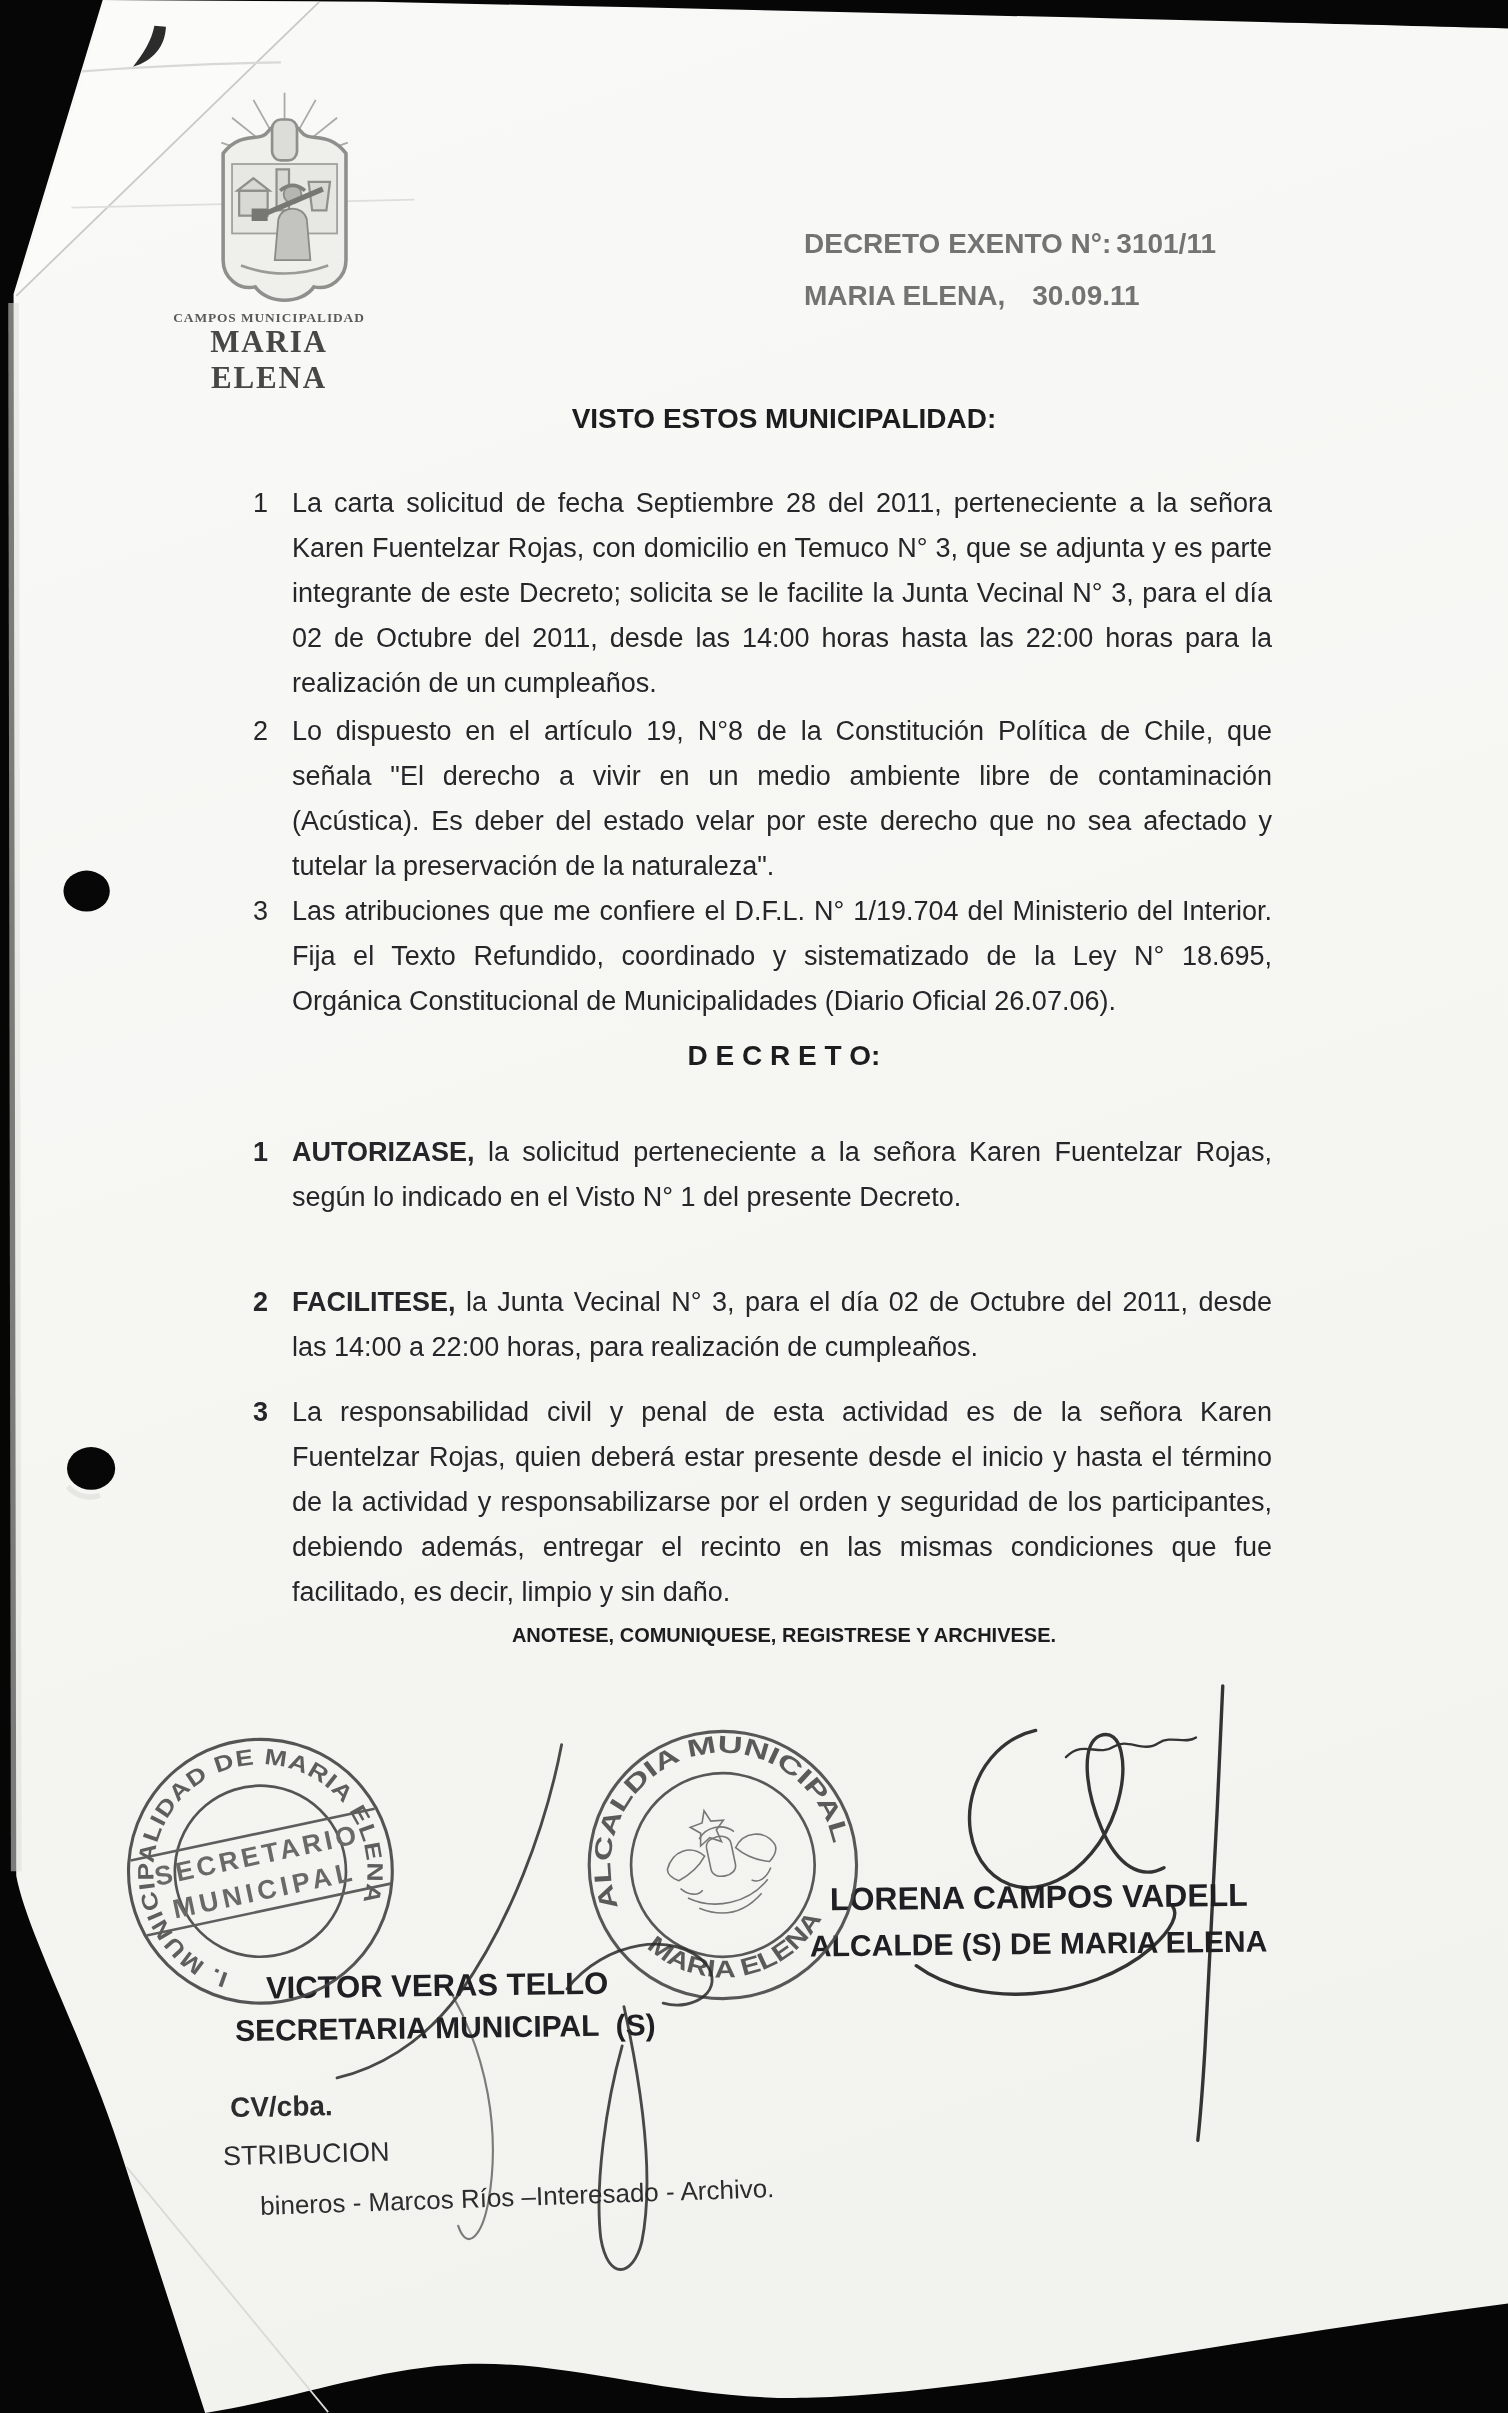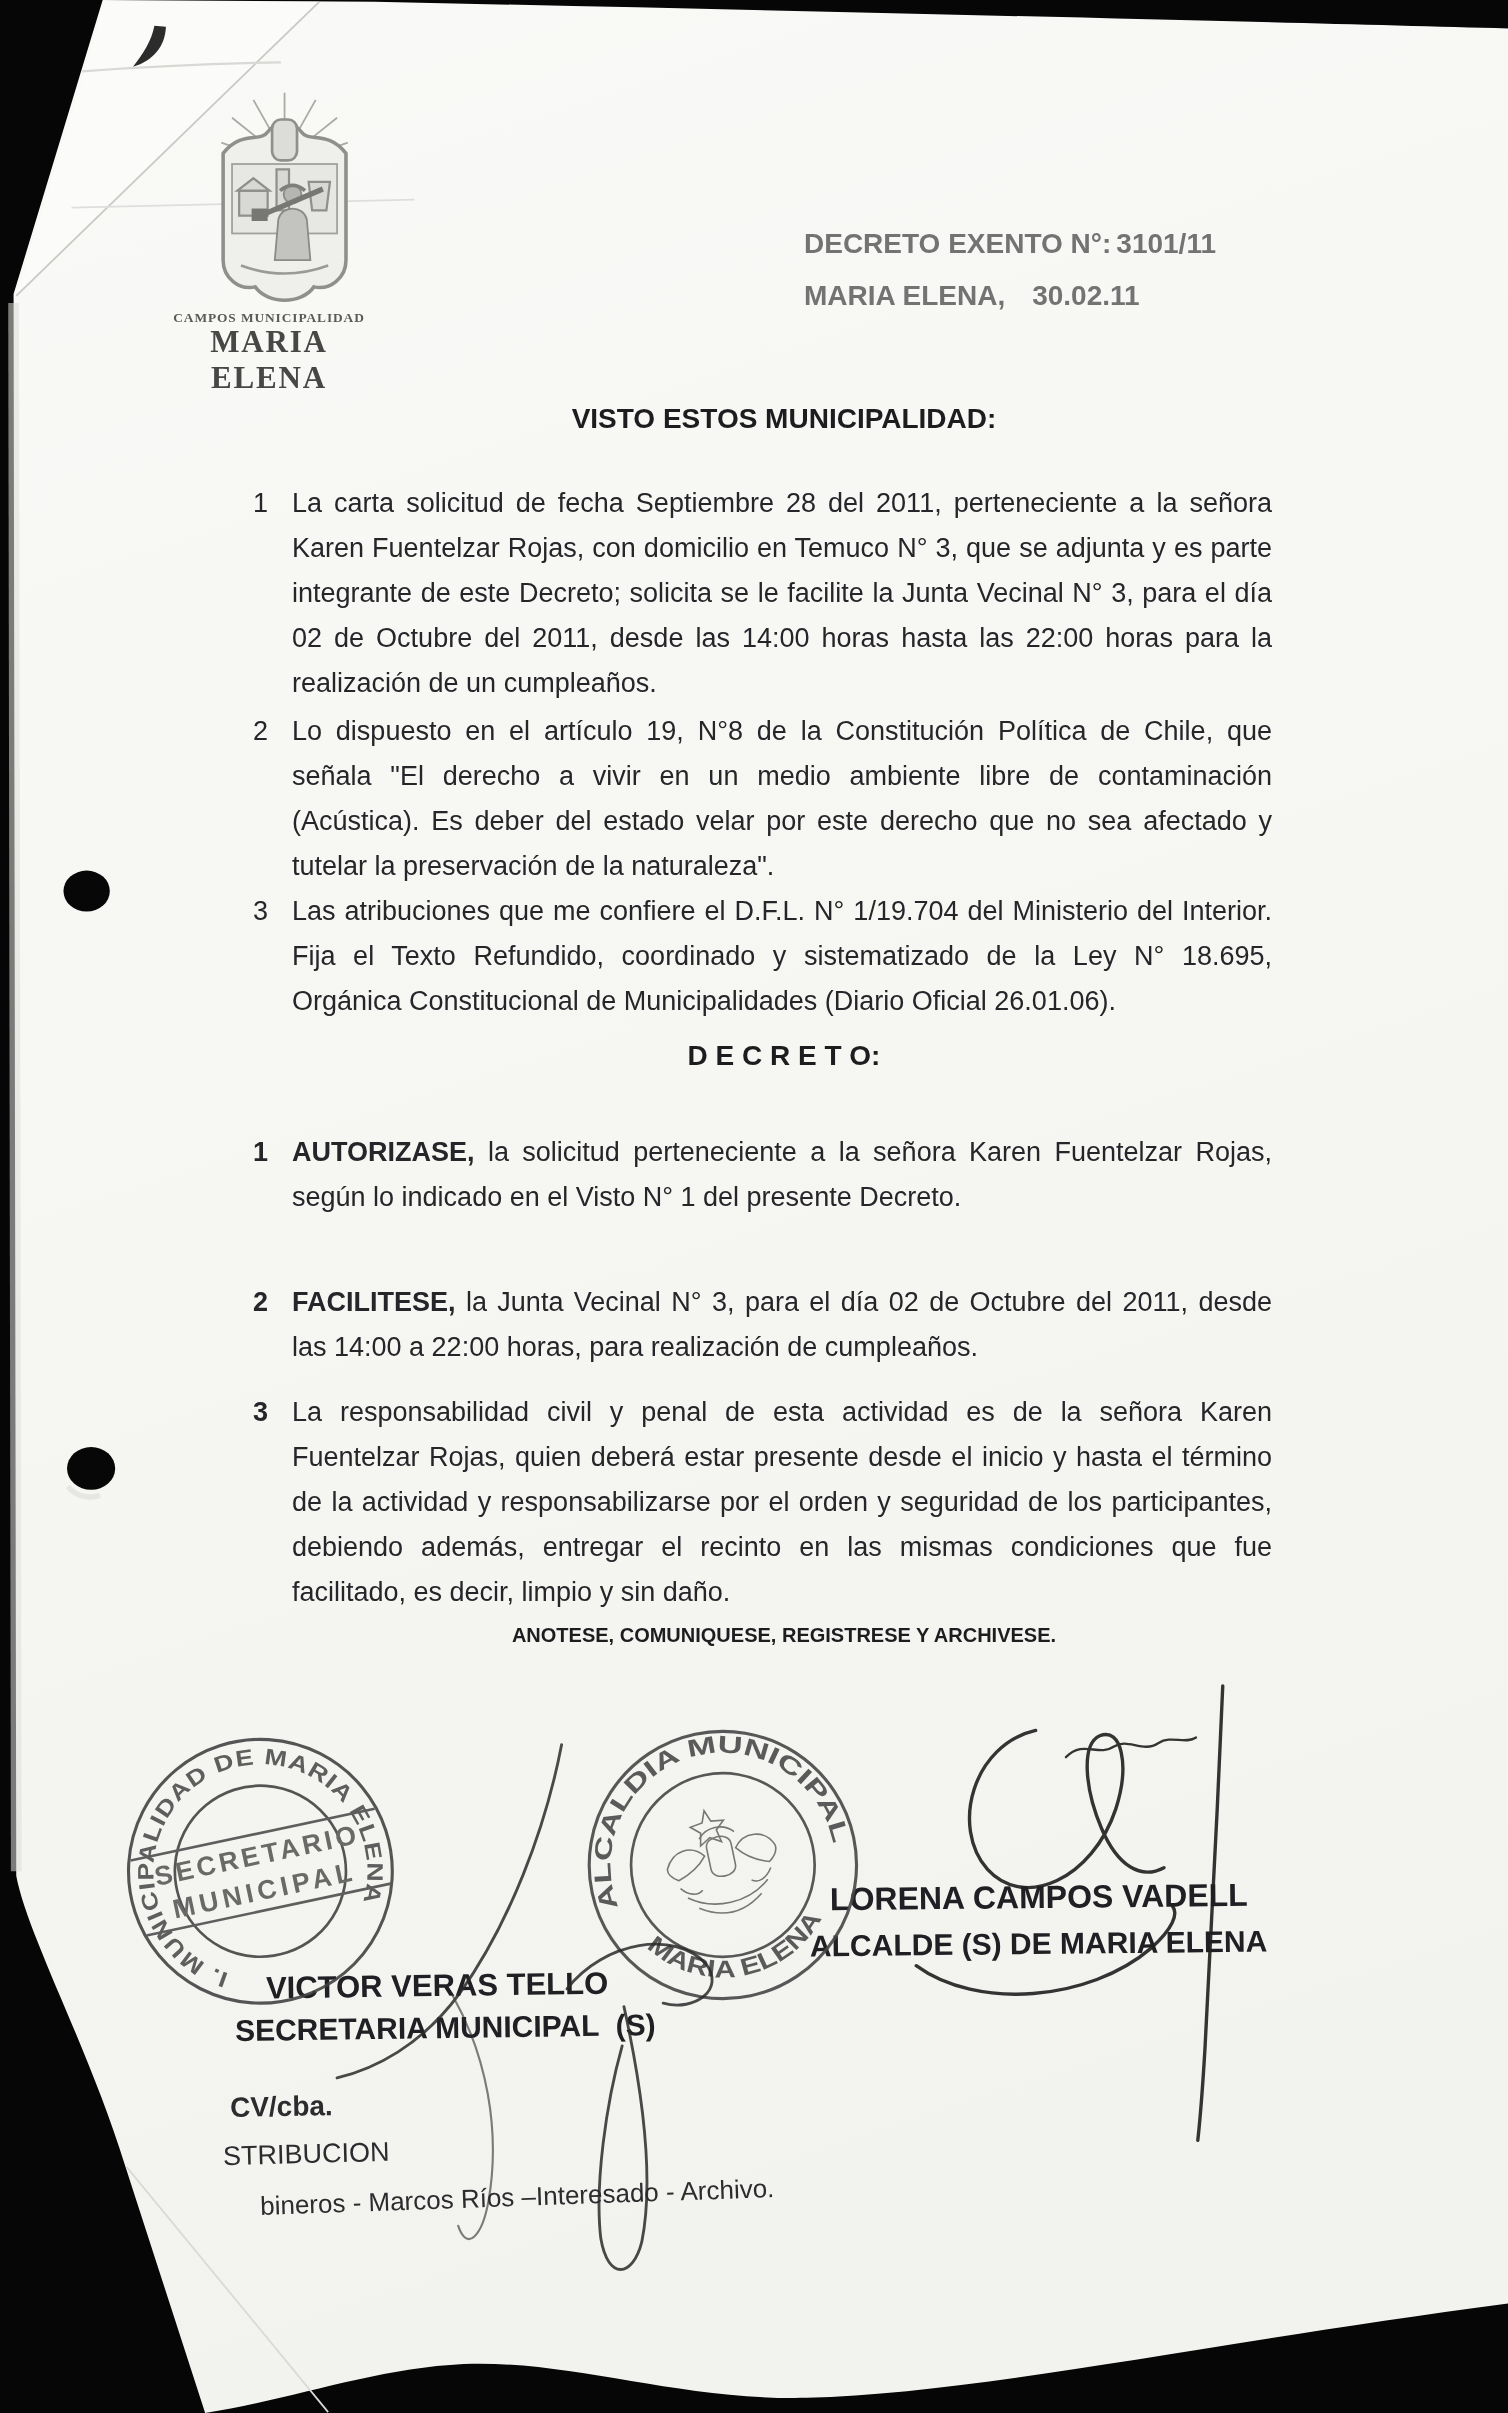--- a/index.html
+++ b/index.html
@@ -91,36 +91,36 @@
     </svg>
     <div class="abs logo-sub" style="left:171px;top:310px;width:196px">CAMPOS MUNICIPALIDAD</div>
     <div class="abs logo-title" style="left:153px;top:324px;width:232px">MARIA ELENA</div>
 
     <div class="abs hdr-row" style="top:228px">
       <span class="hdr">DECRETO EXENTO N°:</span>
       <span class="hdr">3101/11</span>
     </div>
     <div class="abs" style="left:804px;top:280px">
       <span class="hdr">MARIA ELENA,</span>
-      <span class="hdr" style="margin-left:23px">30.02.11</span>
+      <span class="hdr" style="margin-left:23px">30.09.11</span>
     </div>
 
     <div class="abs heading center-col" style="top:403px">VISTO ESTOS MUNICIPALIDAD:</div>
 
     <div class="item body-text" style="left:253px;top:481px">
       <span class="inum">1</span>
       <div class="itext">La carta solicitud  de fecha Septiembre 28 del 2011, perteneciente  a la señora Karen Fuentelzar Rojas, con domicilio en Temuco  N° 3, que se adjunta y es parte integrante de este Decreto; solicita se le facilite la Junta Vecinal N° 3, para el día  02 de Octubre del 2011,  desde las 14:00 horas hasta las 22:00 horas para la realización de un cumpleaños.</div>
     </div>
     <div class="item body-text" style="left:253px;top:709px">
       <span class="inum">2</span>
       <div class="itext">Lo dispuesto en el artículo 19, N°8 de la Constitución Política de Chile, que señala "El derecho a vivir en un medio ambiente libre de contaminación (Acústica). Es deber del estado velar por este derecho que no sea afectado y tutelar la preservación de la naturaleza".</div>
     </div>
     <div class="item body-text" style="left:253px;top:889px">
       <span class="inum">3</span>
-      <div class="itext">Las atribuciones que me confiere el D.F.L. N° 1/19.704 del Ministerio del Interior.  Fija el Texto Refundido, coordinado y sistematizado de la Ley N° 18.695, Orgánica Constitucional de Municipalidades (Diario Oficial 26.01.06).</div>
+      <div class="itext">Las atribuciones que me confiere el D.F.L. N° 1/19.704 del Ministerio del Interior.  Fija el Texto Refundido, coordinado y sistematizado de la Ley N° 18.695, Orgánica Constitucional de Municipalidades (Diario Oficial 26.07.06).</div>
     </div>
 
     <div class="abs heading center-col" style="top:1040px">D E C R E T O:</div>
 
     <div class="item body-text" style="left:253px;top:1130px">
       <span class="inum b">1</span>
       <div class="itext"><span class="b">AUTORIZASE,</span><span> la solicitud perteneciente a la señora Karen Fuentelzar Rojas, según lo indicado en el Visto N° 1 del presente Decreto.</span></div>
     </div>
     <div class="item body-text" style="left:253px;top:1280px">
       <span class="inum b">2</span>

